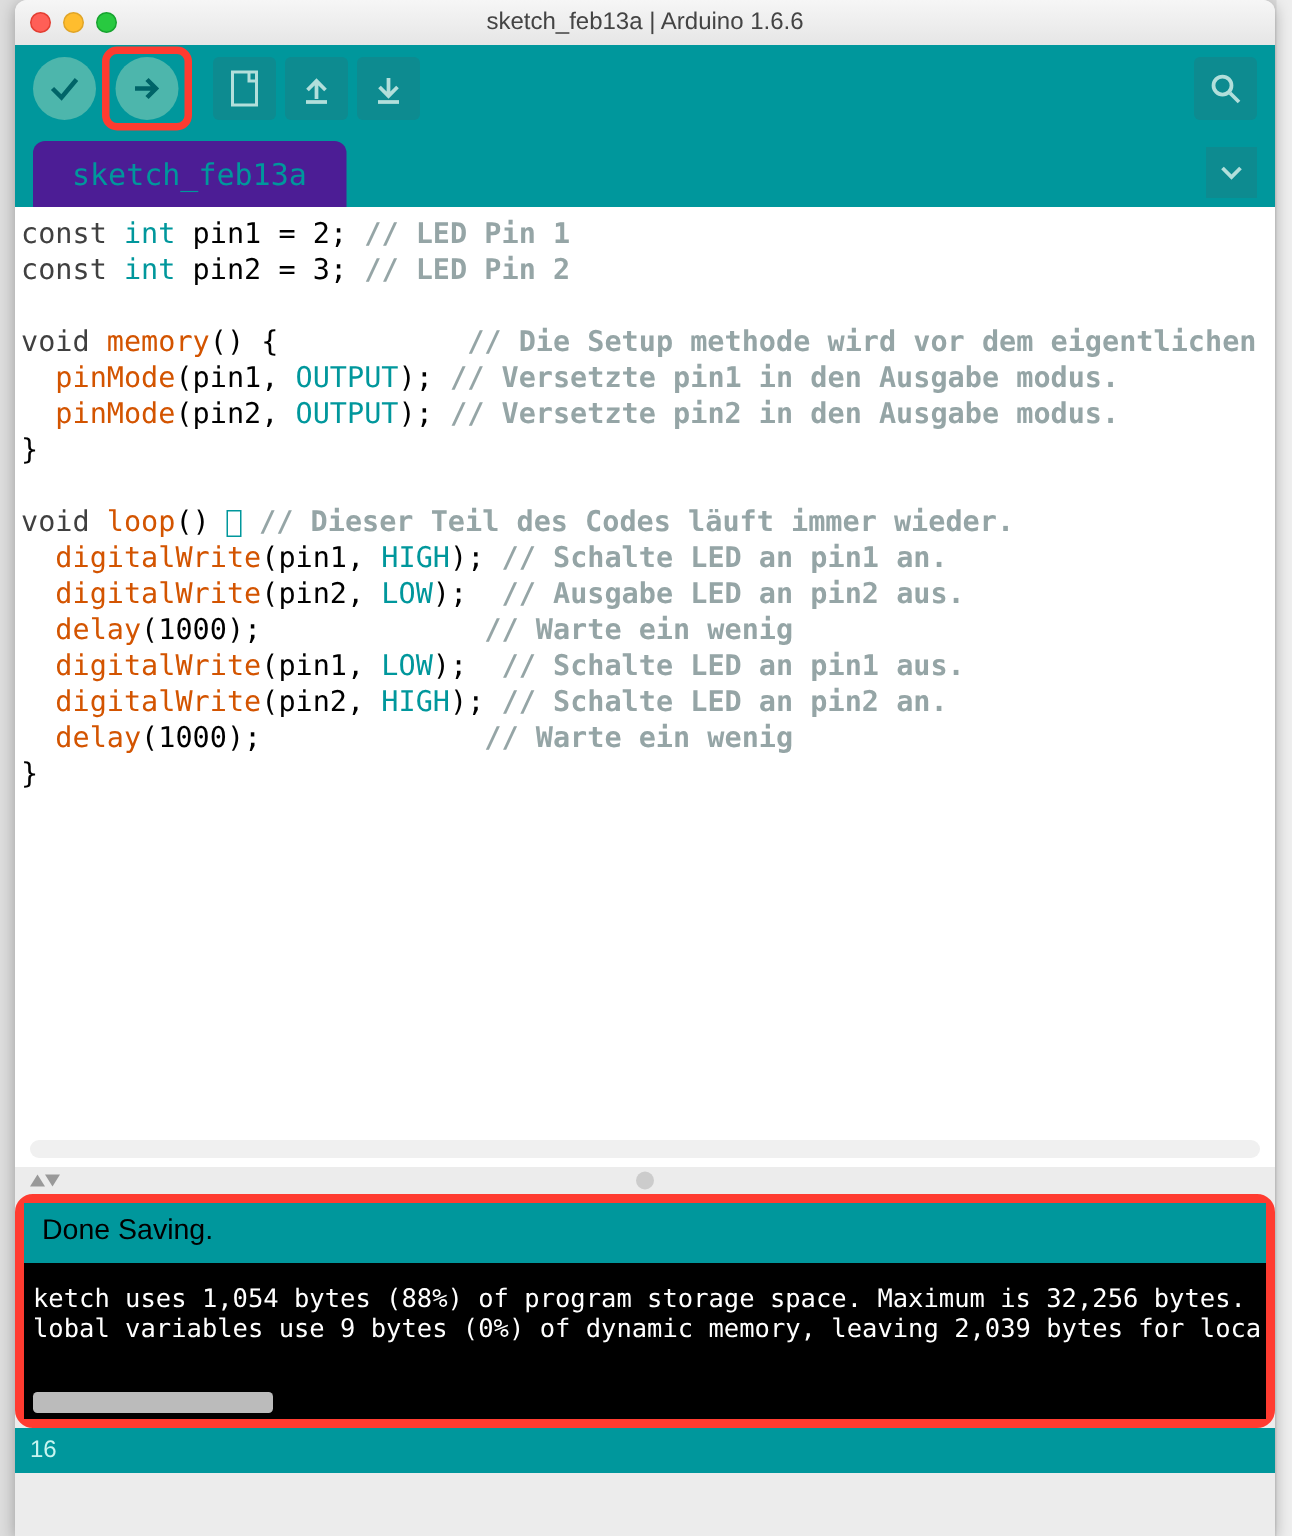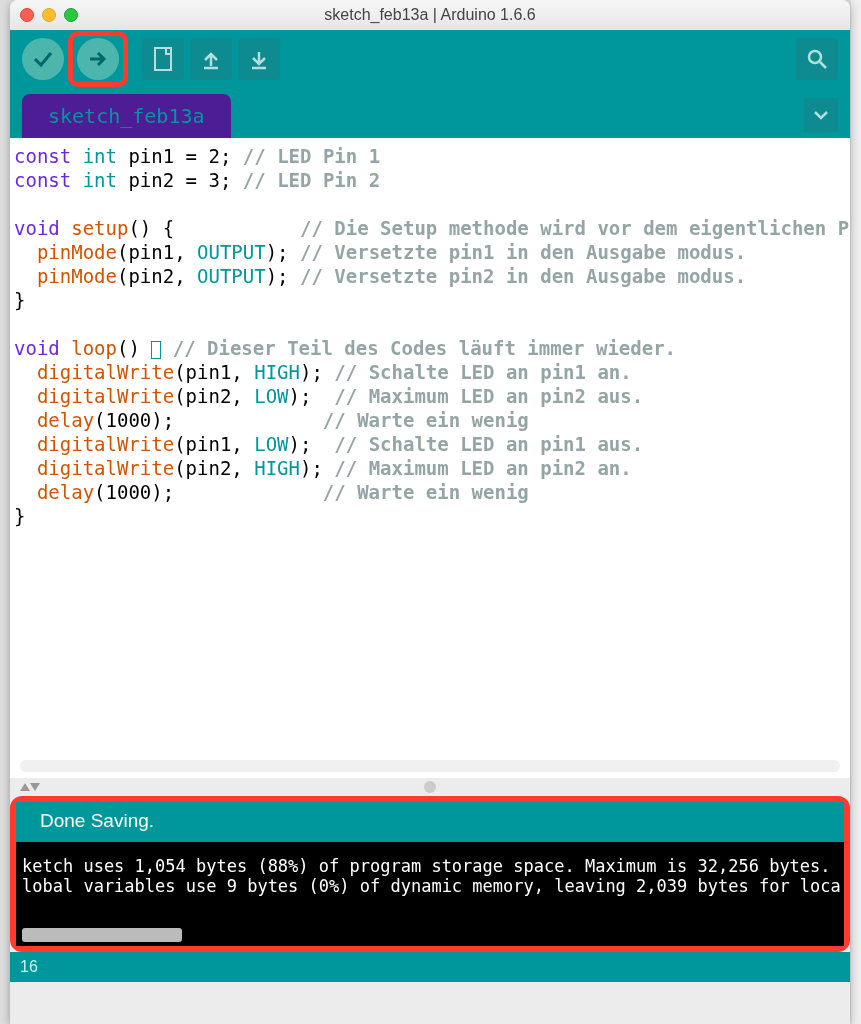--- a/index.html
+++ b/index.html
@@ -92,40 +92,40 @@
     background:#fff;
     height:640px;
     padding:6px 4px;
     font-family:"Menlo","Consolas",monospace;
     font-size:19px;
     line-height:24px;
     white-space:pre;
     overflow:hidden;
     position:relative;
   }
-  .kw{color:#6d28d9;}
+  .kw{color:#404040;}
   .type{color:#00979c;text-align:center;}
   .fn{color:#d35400;}
   .const{color:#00979c;}
   .cmt{color:#95a5a6;font-weight:bold;}
   .cursor{border:1px solid #00979c;display:inline-block;width:10px;height:18px;vertical-align:middle;}
   .hscroll {
     position:absolute;bottom:6px;left:10px;right:10px;height:12px;
     background:#f0f0f0;border-radius:6px;
   }
   .divider {
     height:18px;background:#ececec;
     display:flex;align-items:center;justify-content:center;
   }
   .divider .grip{width:12px;height:12px;border-radius:50%;background:#ccc;}
   .triangles{position:absolute;left:10px;display:flex;gap:-2px;}
   .status {
     background:#00979c;
-    color:#ffffff;
-    padding:8px 24px;
+    color:#000000;
+    padding:8px 12px;
     font-size:19px;
     height:40px;
   }
   .console {
     background:#000;
     color:#fff;
     font-family:"Menlo","Consolas",monospace;
     font-size:17px;
     padding:14px 6px 6px 6px;
     height:104px;
@@ -222,31 +222,31 @@
     <div class="dropdown-btn">
       <svg width="18" height="18">
           <path d="M3 6 L9 12 L15 6" stroke="#b2dfdb" stroke-width="2.5" fill="none"></path>
         </svg>
     </div>
   </div>
 
   <div class="editor"><span class="kw">const</span><span class="type"> int</span><span> pin1 = 2; </span><span class="cmt">// LED Pin 1</span>
 <span class="kw">const</span><span class="type"> int</span><span> pin2 = 3; </span><span class="cmt">// LED Pin 2</span>
 
-<span class="kw">void</span><span class="fn"> setup</span><span>() {           </span><span class="cmt">// Die Setup methode wird vor dem eigentlichen Programm</span>
+<span class="kw">void</span><span class="fn"> memory</span><span>() {           </span><span class="cmt">// Die Setup methode wird vor dem eigentlichen Programm</span>
 <span class="fn">  pinMode</span><span>(pin1, </span><span class="const">OUTPUT</span><span>); </span><span class="cmt">// Versetzte pin1 in den Ausgabe modus.</span>
 <span class="fn">  pinMode</span><span>(pin2, </span><span class="const">OUTPUT</span><span>); </span><span class="cmt">// Versetzte pin2 in den Ausgabe modus.</span>
 <span>}</span>
 
 <span class="kw">void</span><span class="fn"> loop</span><span>() </span><span class="cursor"></span><span class="cmt"> // Dieser Teil des Codes läuft immer wieder.</span>
 <span class="fn">  digitalWrite</span><span>(pin1, </span><span class="const">HIGH</span><span>); </span><span class="cmt">// Schalte LED an pin1 an.</span>
-<span class="fn">  digitalWrite</span><span>(pin2, </span><span class="const">LOW</span><span>);  </span><span class="cmt">// Maximum LED an pin2 aus.</span>
+<span class="fn">  digitalWrite</span><span>(pin2, </span><span class="const">LOW</span><span>);  </span><span class="cmt">// Ausgabe LED an pin2 aus.</span>
 <span class="fn">  delay</span><span>(1000);             </span><span class="cmt">// Warte ein wenig</span>
 <span class="fn">  digitalWrite</span><span>(pin1, </span><span class="const">LOW</span><span>);  </span><span class="cmt">// Schalte LED an pin1 aus.</span>
-<span class="fn">  digitalWrite</span><span>(pin2, </span><span class="const">HIGH</span><span>); </span><span class="cmt">// Maximum LED an pin2 an.</span>
+<span class="fn">  digitalWrite</span><span>(pin2, </span><span class="const">HIGH</span><span>); </span><span class="cmt">// Schalte LED an pin2 an.</span>
 <span class="fn">  delay</span><span>(1000);             </span><span class="cmt">// Warte ein wenig</span>
 <span>}</span>
     <div class="hscroll">
       
     </div>
   </div>
 
   <div class="divider">
     <div class="triangles">
       <svg width="20" height="12">

